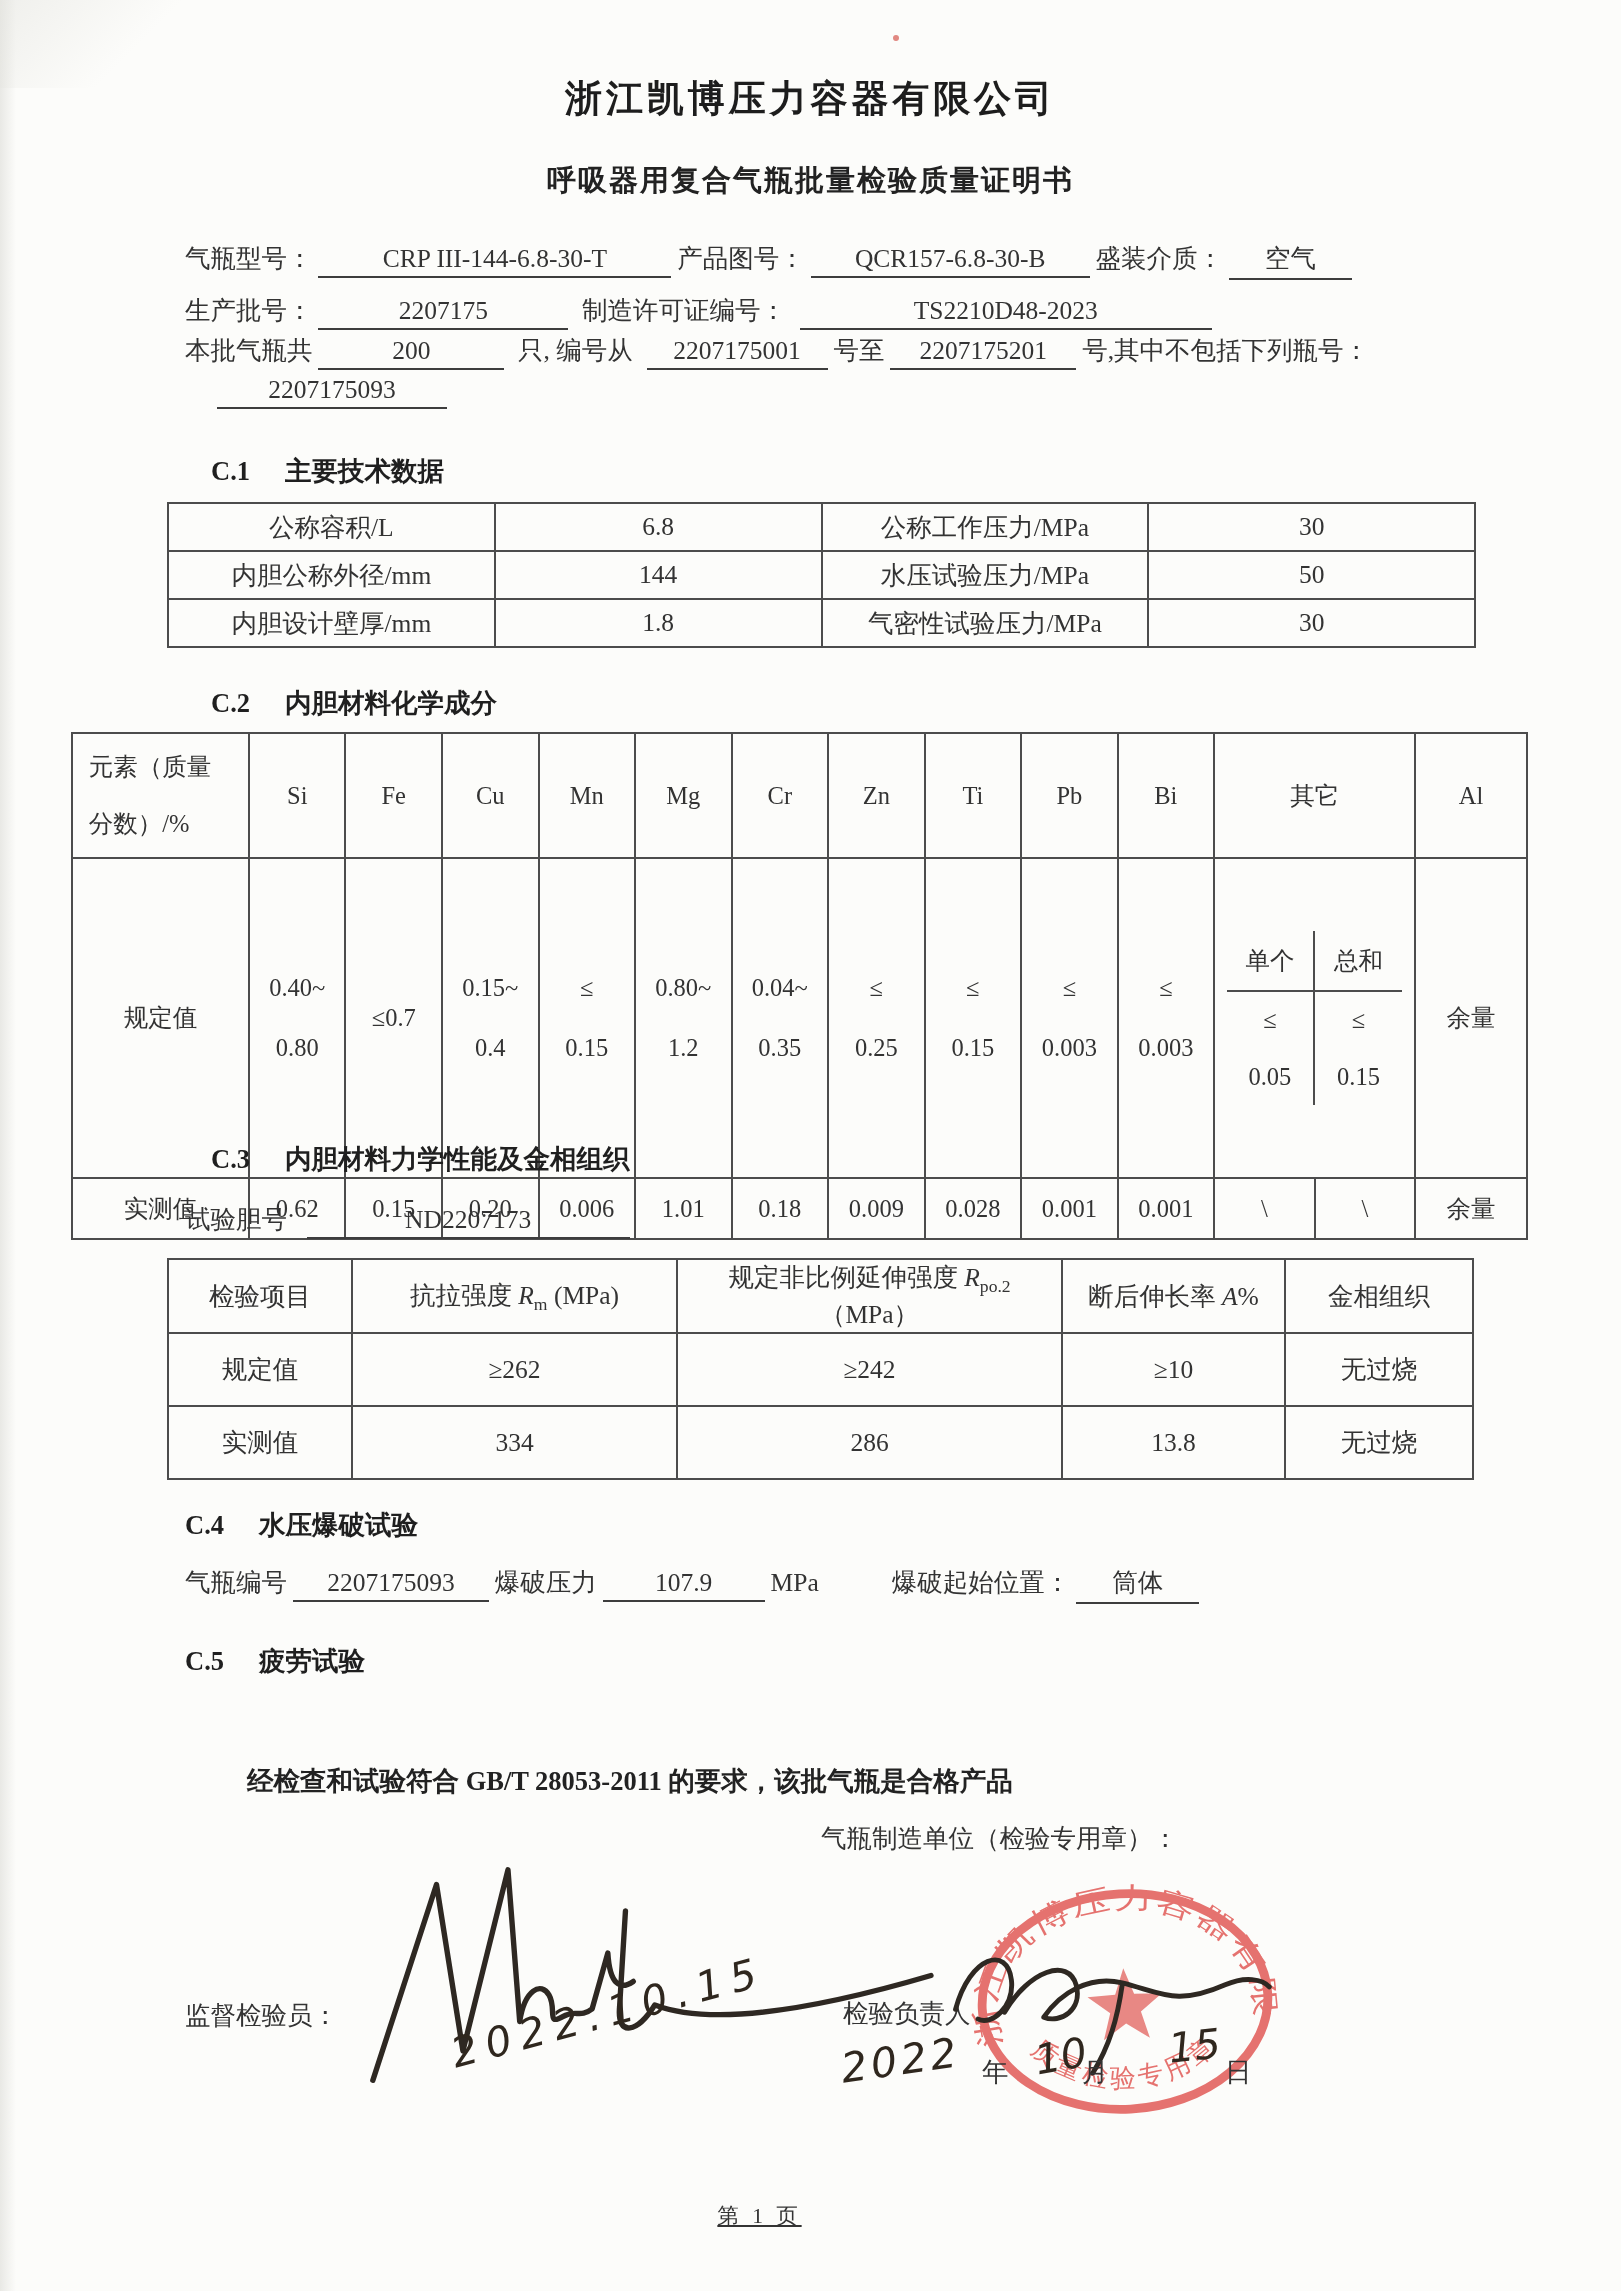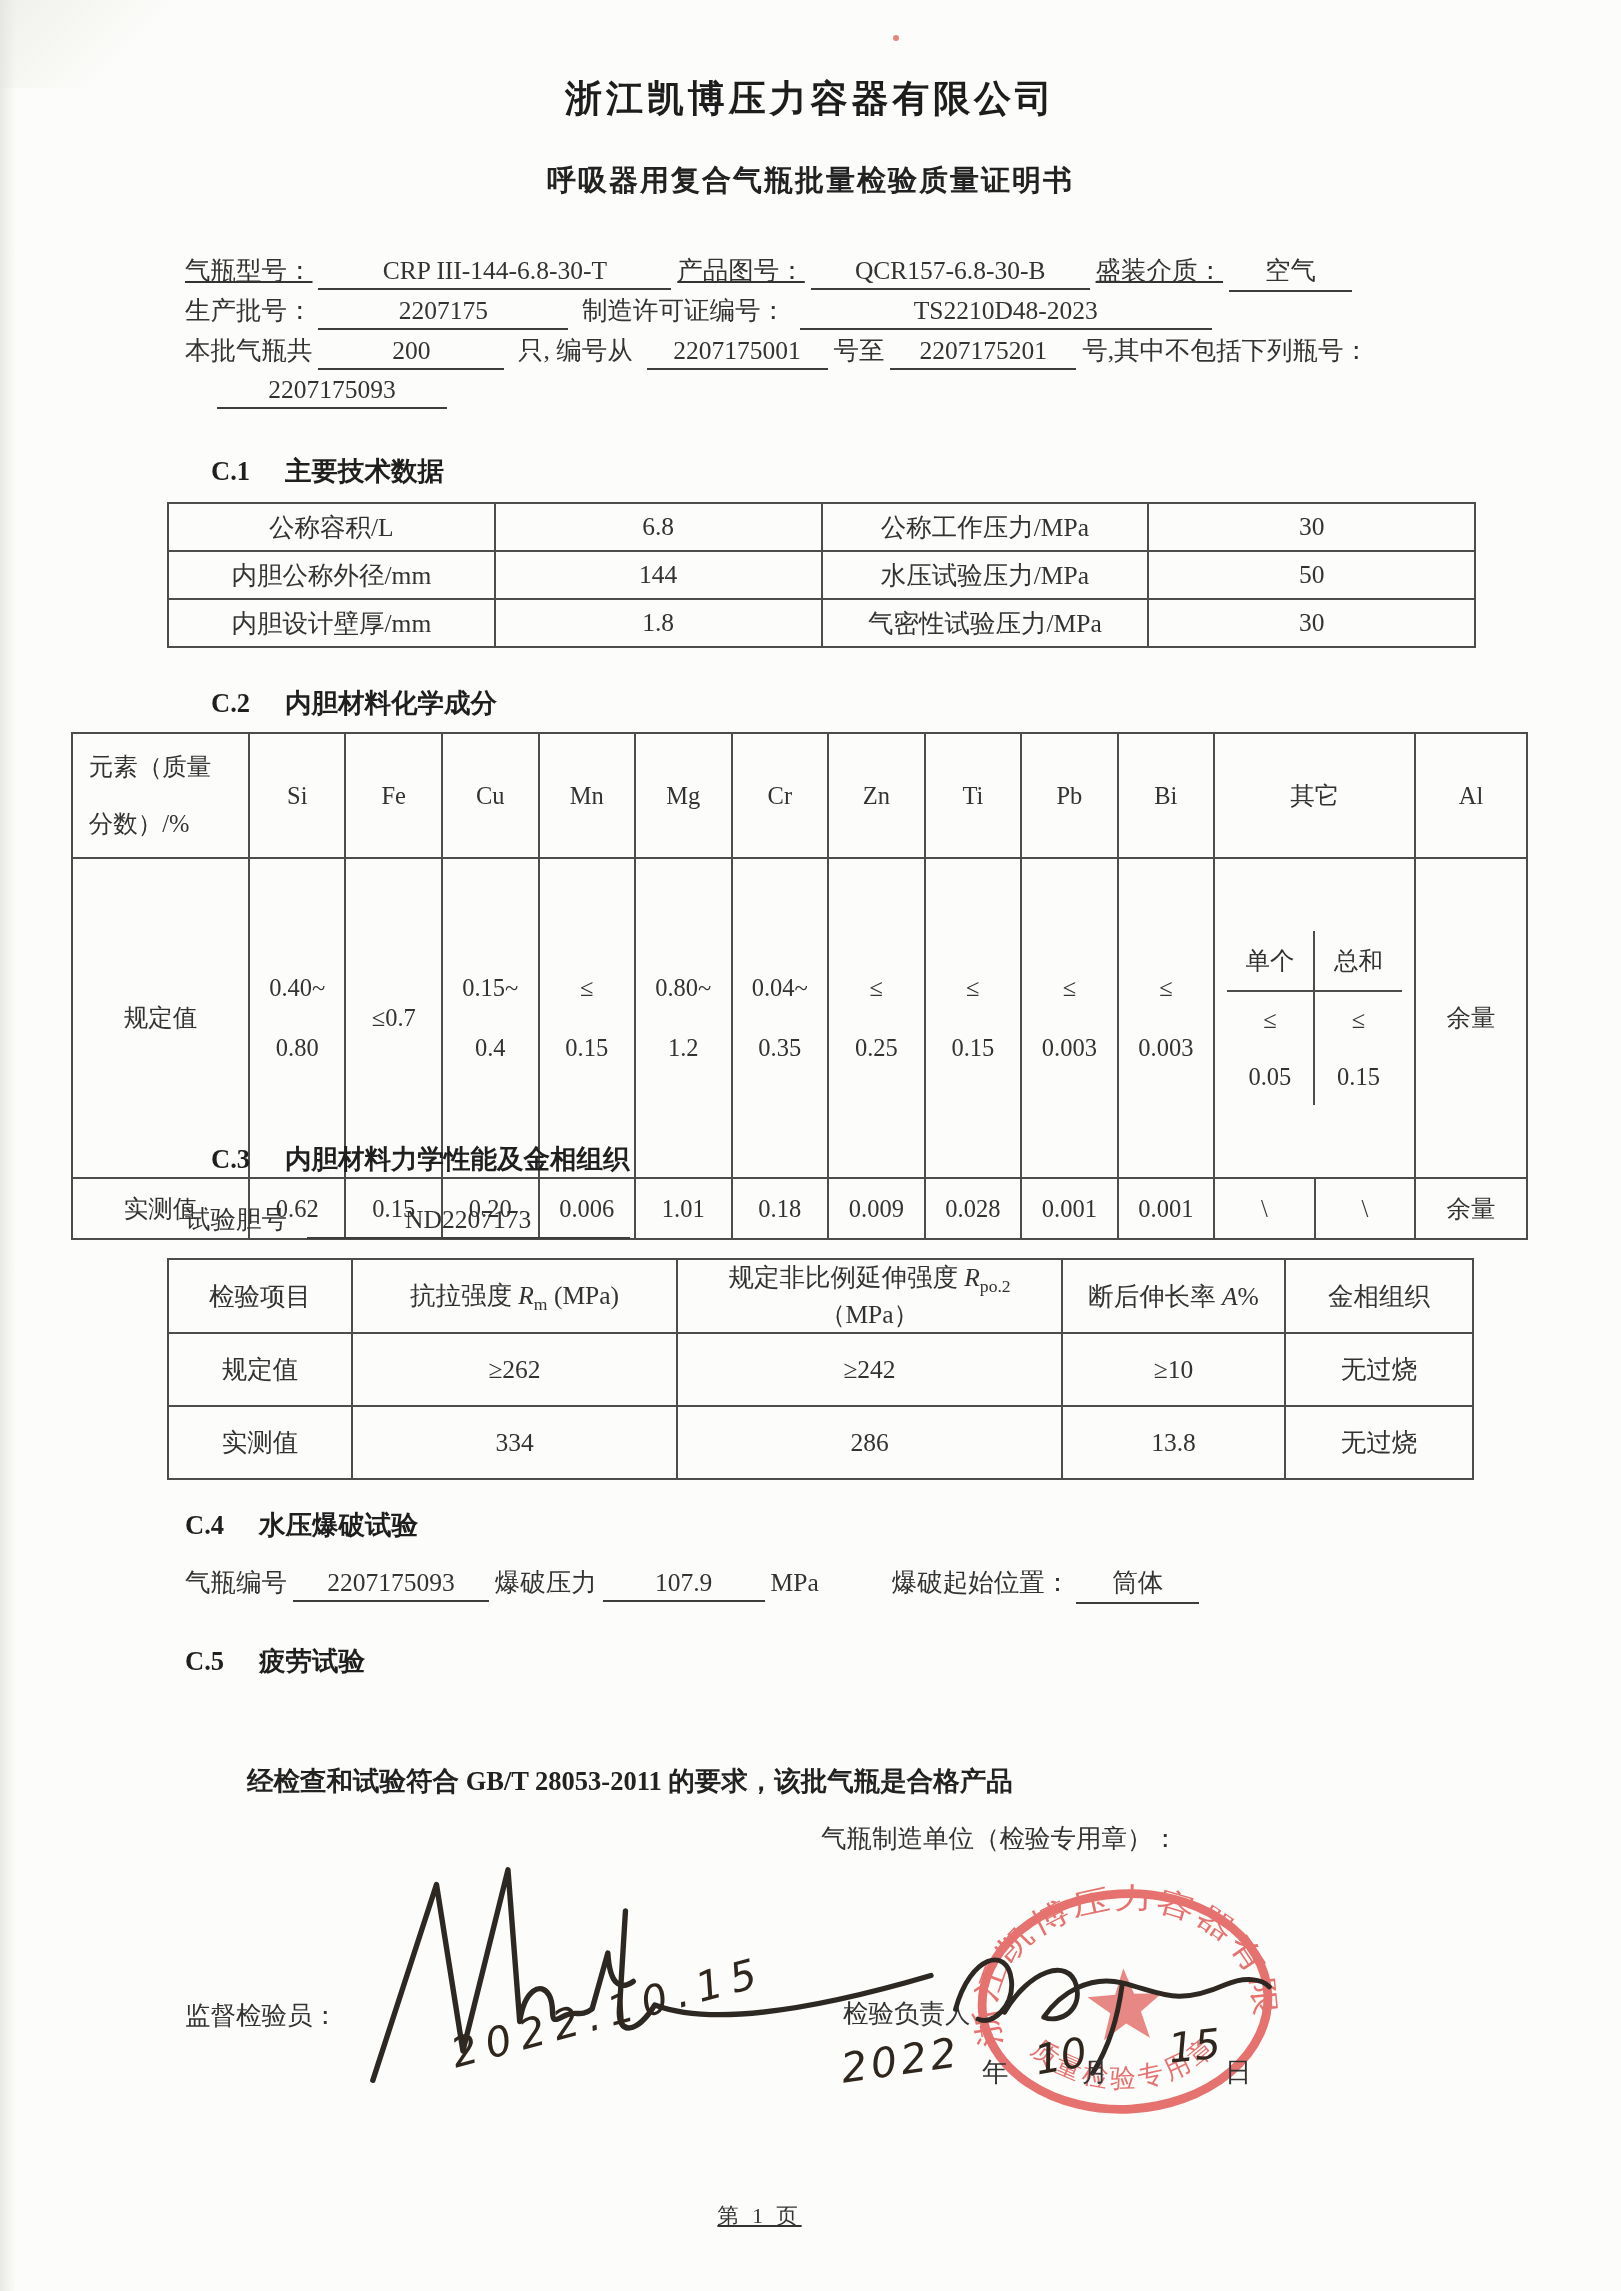--- a/index.html
+++ b/index.html
@@ -63,21 +63,21 @@
 
 <div class="page">
 
   <div class="abs edge-shade"></div>
   <div class="abs corner-shade"></div>
   <div class="abs red-dot"></div>
 
   <div class="abs title">浙江凯博压力容器有限公司</div>
   <div class="abs subtitle">呼吸器用复合气瓶批量检验质量证明书</div>
 
-  <div class="abs line" style="left:185px;top:253px;text-decoration:underline;">
+  <div class="abs line" style="left:185px;top:241px;">
     <span>气瓶型号：</span><span class="u w360">CRP III-144-6.8-30-T</span><span>产品图号：</span><span class="u w285">QCR157-6.8-30-B</span><span>盛装介质：</span><span class="u w125">空气</span>
   </div>
 
   <div class="abs line" style="left:185px;top:293px;">
     <span>生产批号：</span><span class="u w255">2207175</span><span class="gap8">制造许可证编号：</span><span class="u w420">TS2210D48-2023</span>
   </div>
 
   <div class="abs line" style="left:185px;top:333px;">
     <span>本批气瓶共</span><span class="u w190">200</span><span class="gap8">只, 编号从</span><span class="u w185">2207175001</span><span>号至</span><span class="u w190">2207175201</span><span>号,其中不包括下列瓶号：</span>
   </div>

